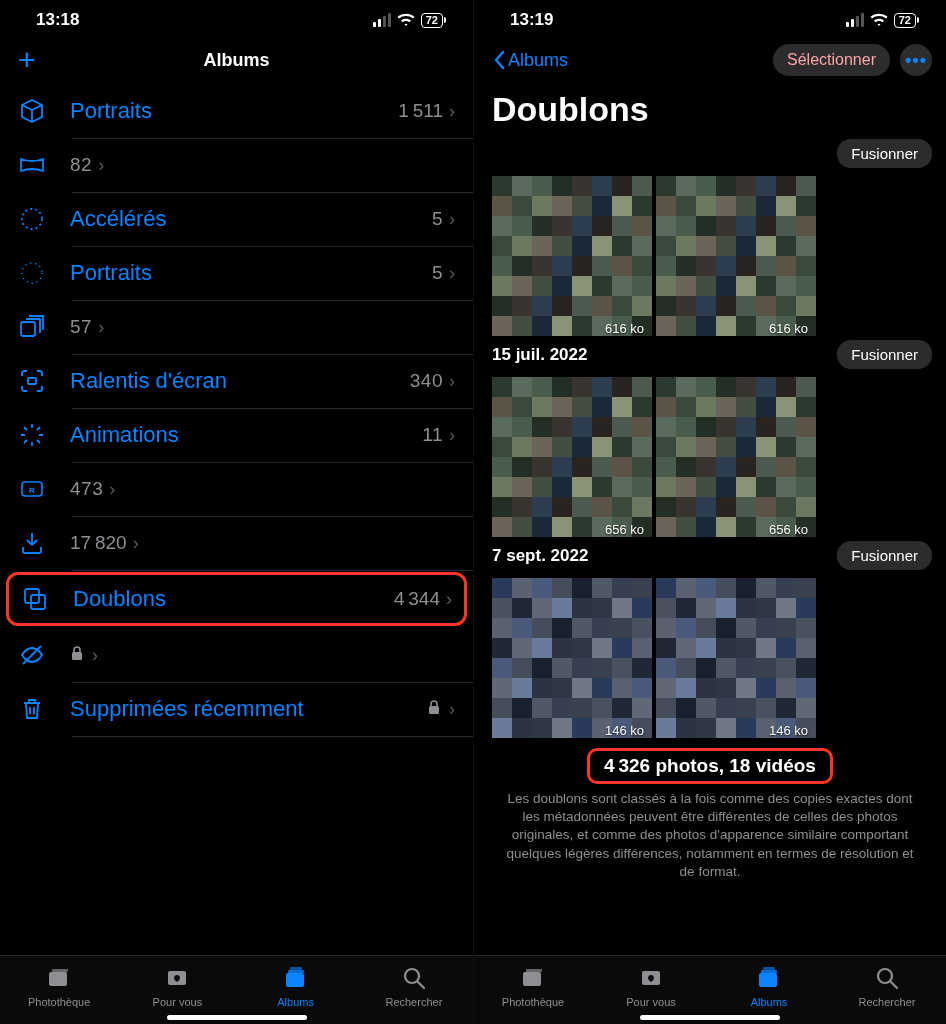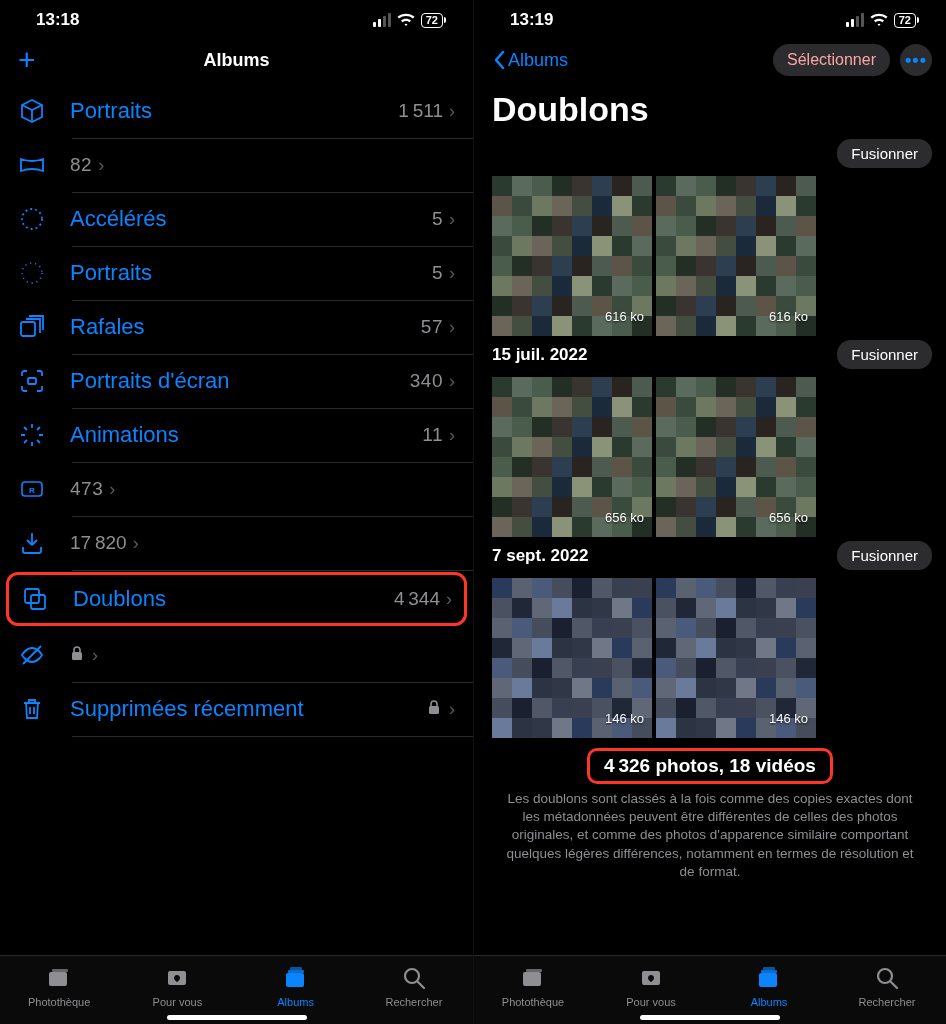--- a/index.html
+++ b/index.html
@@ -54,21 +54,21 @@
 
 .page-title { font-size:34px; font-weight:700; padding:6px 18px 10px 18px; }
 .dup-group { padding:0 0 0 18px; }
 .group-header { display:flex; align-items:center; justify-content:space-between; padding:4px 14px 8px 0; }
 .group-date { font-size:17px; font-weight:600; }
 .merge-btn { background:#2c2c2e; color:#fff; padding:6px 14px; border-radius:14px; font-size:15px; font-weight:500; }
 .thumb-row { display:flex; gap:4px; }
 .thumb { width:160px; height:160px; position:relative; background:#333; overflow:hidden; }
 .mosaic { position:absolute; inset:0; display:grid; grid-template-columns:repeat(8,1fr); grid-template-rows:repeat(8,1fr); }
 .mosaic span { display:block; }
-.thumb-size { position:absolute; bottom:12px; right:8px; font-size:13px; font-weight:500; text-shadow:0 1px 2px rgba(0,0,0,0.8); }
+.thumb-size { position:absolute; bottom:0; right:8px; font-size:13px; font-weight:500; text-shadow:0 1px 2px rgba(0,0,0,0.8); }
 .summary { text-align:center; padding:10px 24px 8px 24px; }
 .summary-count { display:inline-block; border:3px solid #ff3526; border-radius:10px; padding:4px 14px; font-size:19px; font-weight:600; margin-bottom:6px; }
 .summary-text { color:#8e8e93; font-size:13.5px; line-height:1.35; }
 </style>
 </head>
 <body>
 
 <div class="phone">
   <div class="status-bar">
     <span>13:18</span>
@@ -142,32 +142,31 @@
     <span class="chevron">›</span>
   </div>
       <div class="list-row">
     <span class="row-icon">
           <svg viewBox="0 0 28 28" fill="none" stroke="#0a84ff" stroke-width="1.8">
             <rect x="3" y="9" width="14" height="14" rx="2"></rect>
             <path d="M8 6H22V20"></path>
             <path d="M11 3H25V17"></path>
           </svg>
         </span>
-    <span class="row-label">Rafales</span>
     <span class="row-count">57</span>
     <span class="chevron">›</span>
   </div>
       <div class="list-row">
     <span class="row-icon">
           <svg viewBox="0 0 28 28" fill="none" stroke="#0a84ff" stroke-width="1.8">
             <path d="M4 9V6C4 5 5 4 6 4H9M19 4H22C23 4 24 5 24 6V9M24 19V22C24 23 23 24 22 24H19M9 24H6C5 24 4 23 4 22V19"></path>
             <rect x="10" y="11" width="8" height="6" rx="1"></rect>
           </svg>
         </span>
-    <span class="row-label">Portraits d'écran</span>
+    <span class="row-label">Ralentis d'écran</span>
     <span class="row-count">340</span>
     <span class="chevron">›</span>
   </div>
       <div class="list-row">
     <span class="row-icon">
           <svg viewBox="0 0 28 28" fill="none" stroke="#0a84ff" stroke-width="1.8">
             <path d="M7 14L3 14M25 14L21 14M14 7L14 3M14 25L14 21"></path>
             <path d="M9 9L6 6M22 6L19 9M19 19L22 22M6 22L9 19"></path>
           </svg>
         </span>

